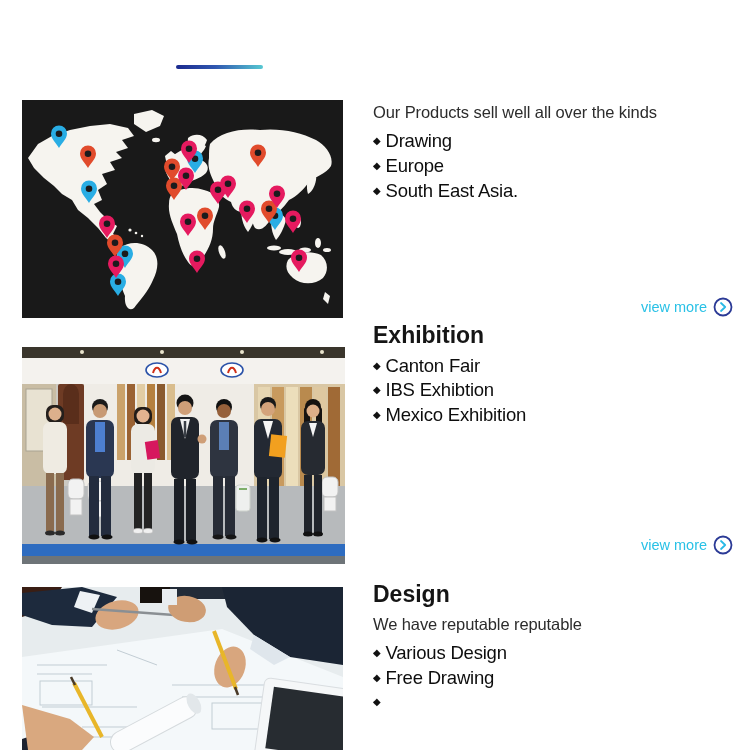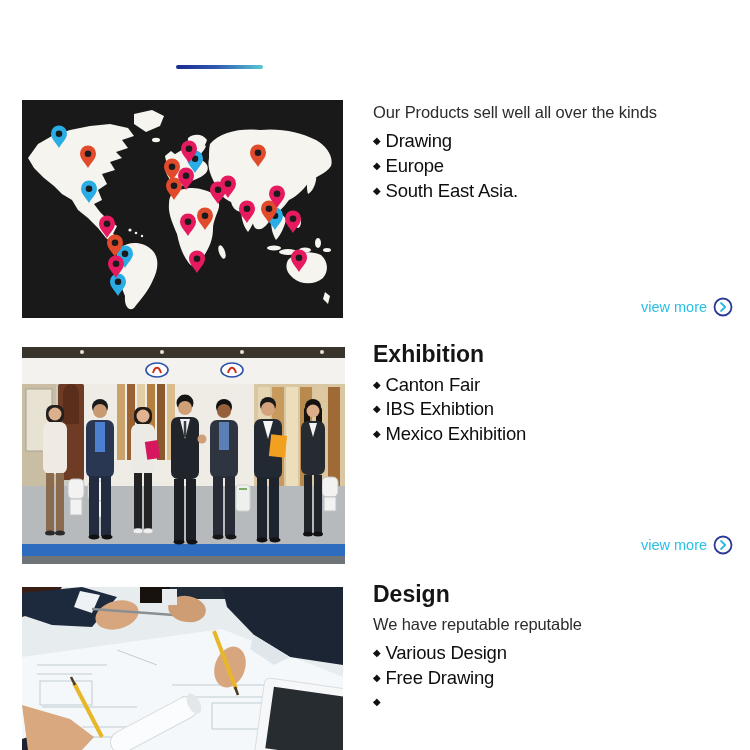--- a/index.html
+++ b/index.html
@@ -18,21 +18,21 @@
     border-radius:2px;
   }
   .media { position:absolute; left:22px; overflow:hidden; }
   .media svg { display:block; }
   #map-media { top:100px; width:321px; height:218px; }
   #exh-media { top:347px; width:323px; height:217px; }
   #des-media { top:587px; width:321px; height:163px; }
 
   .content { position:absolute; left:373px; width:365px; }
   #market-content { top:101px; }
-  #exh-content    { top:341px; }
+  #exh-content    { top:322px; }
   #des-content    { top:581px; }
 
   .section-heading {
     margin:0 0 4px 0; font-size:23px; font-weight:600; color:#151515; line-height:1.2;
   }
   .section-subtitle {
     margin:0 0 6px 0; font-size:16.5px; color:#2c2c2c; line-height:1.35; letter-spacing:-0.1px;
   }
   .bullet-list { list-style:none; margin:0; padding:0; }
   .bullet-list li {

